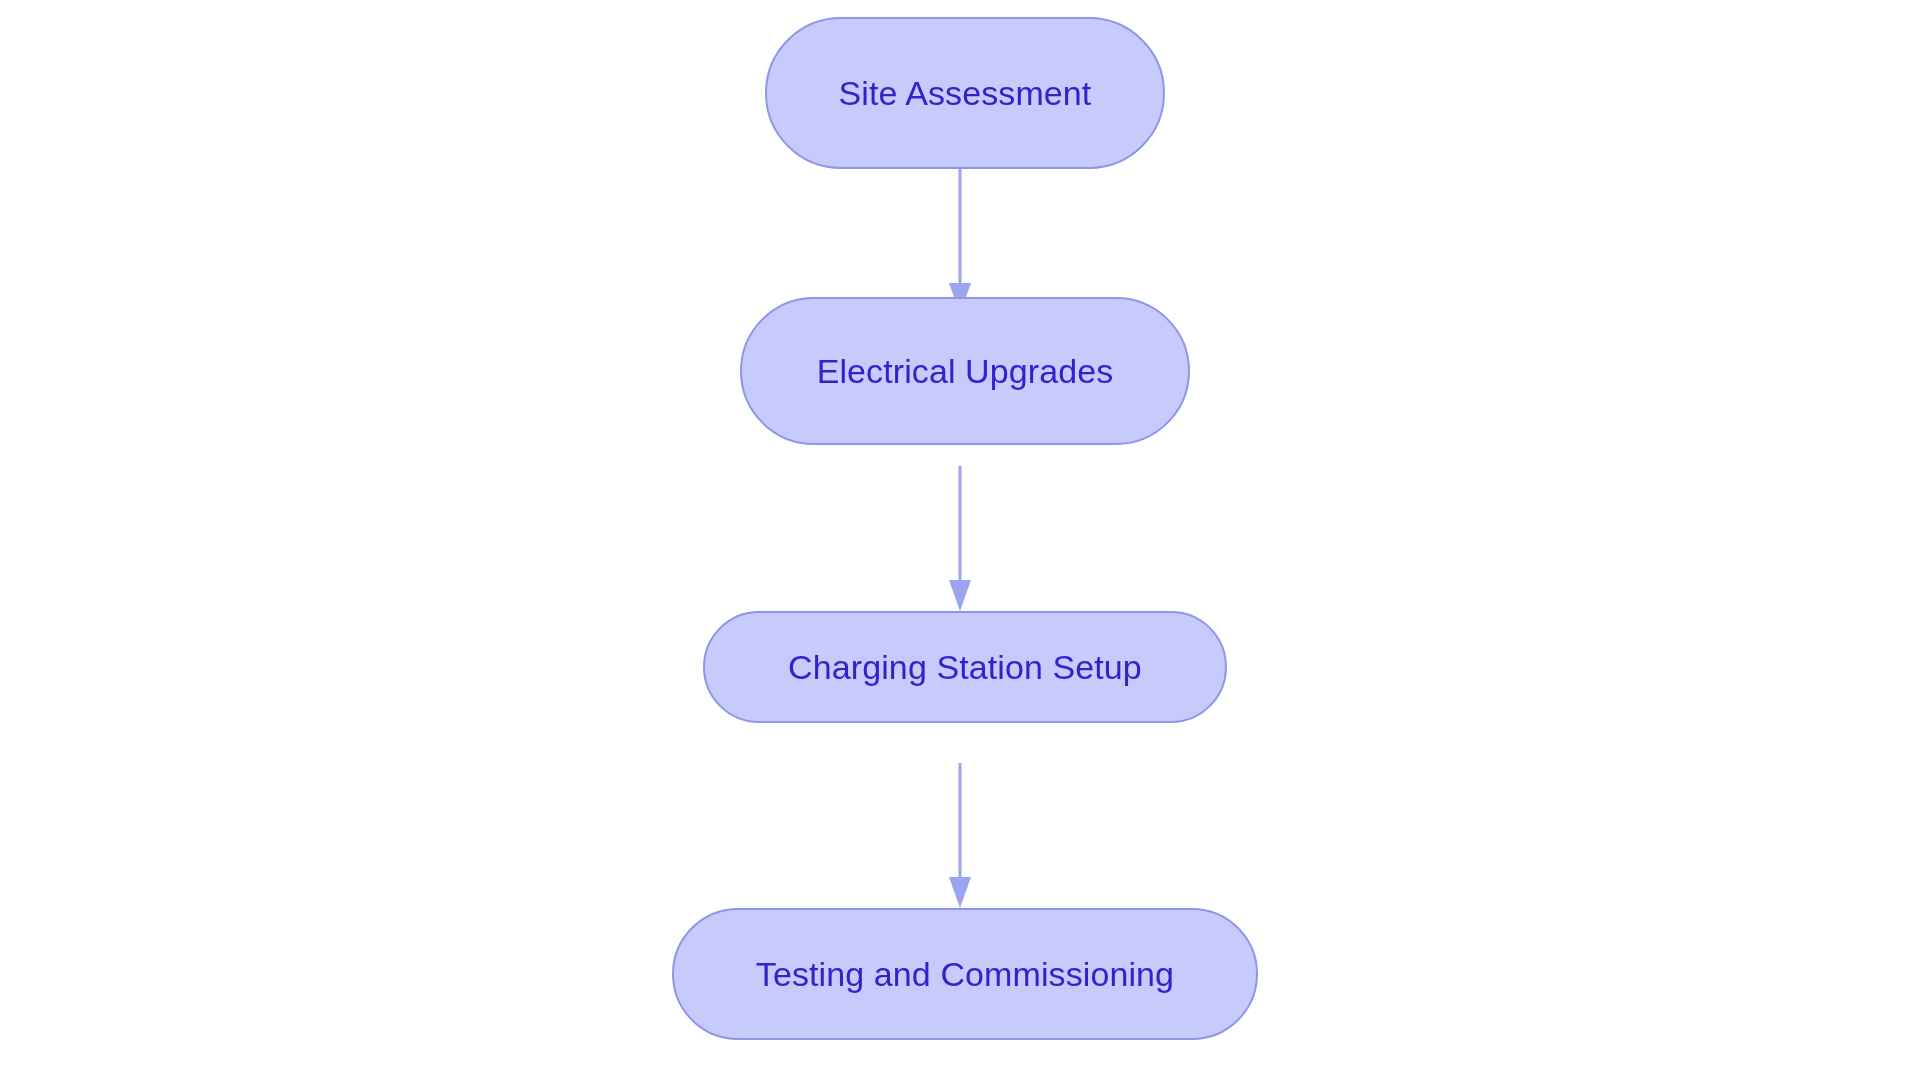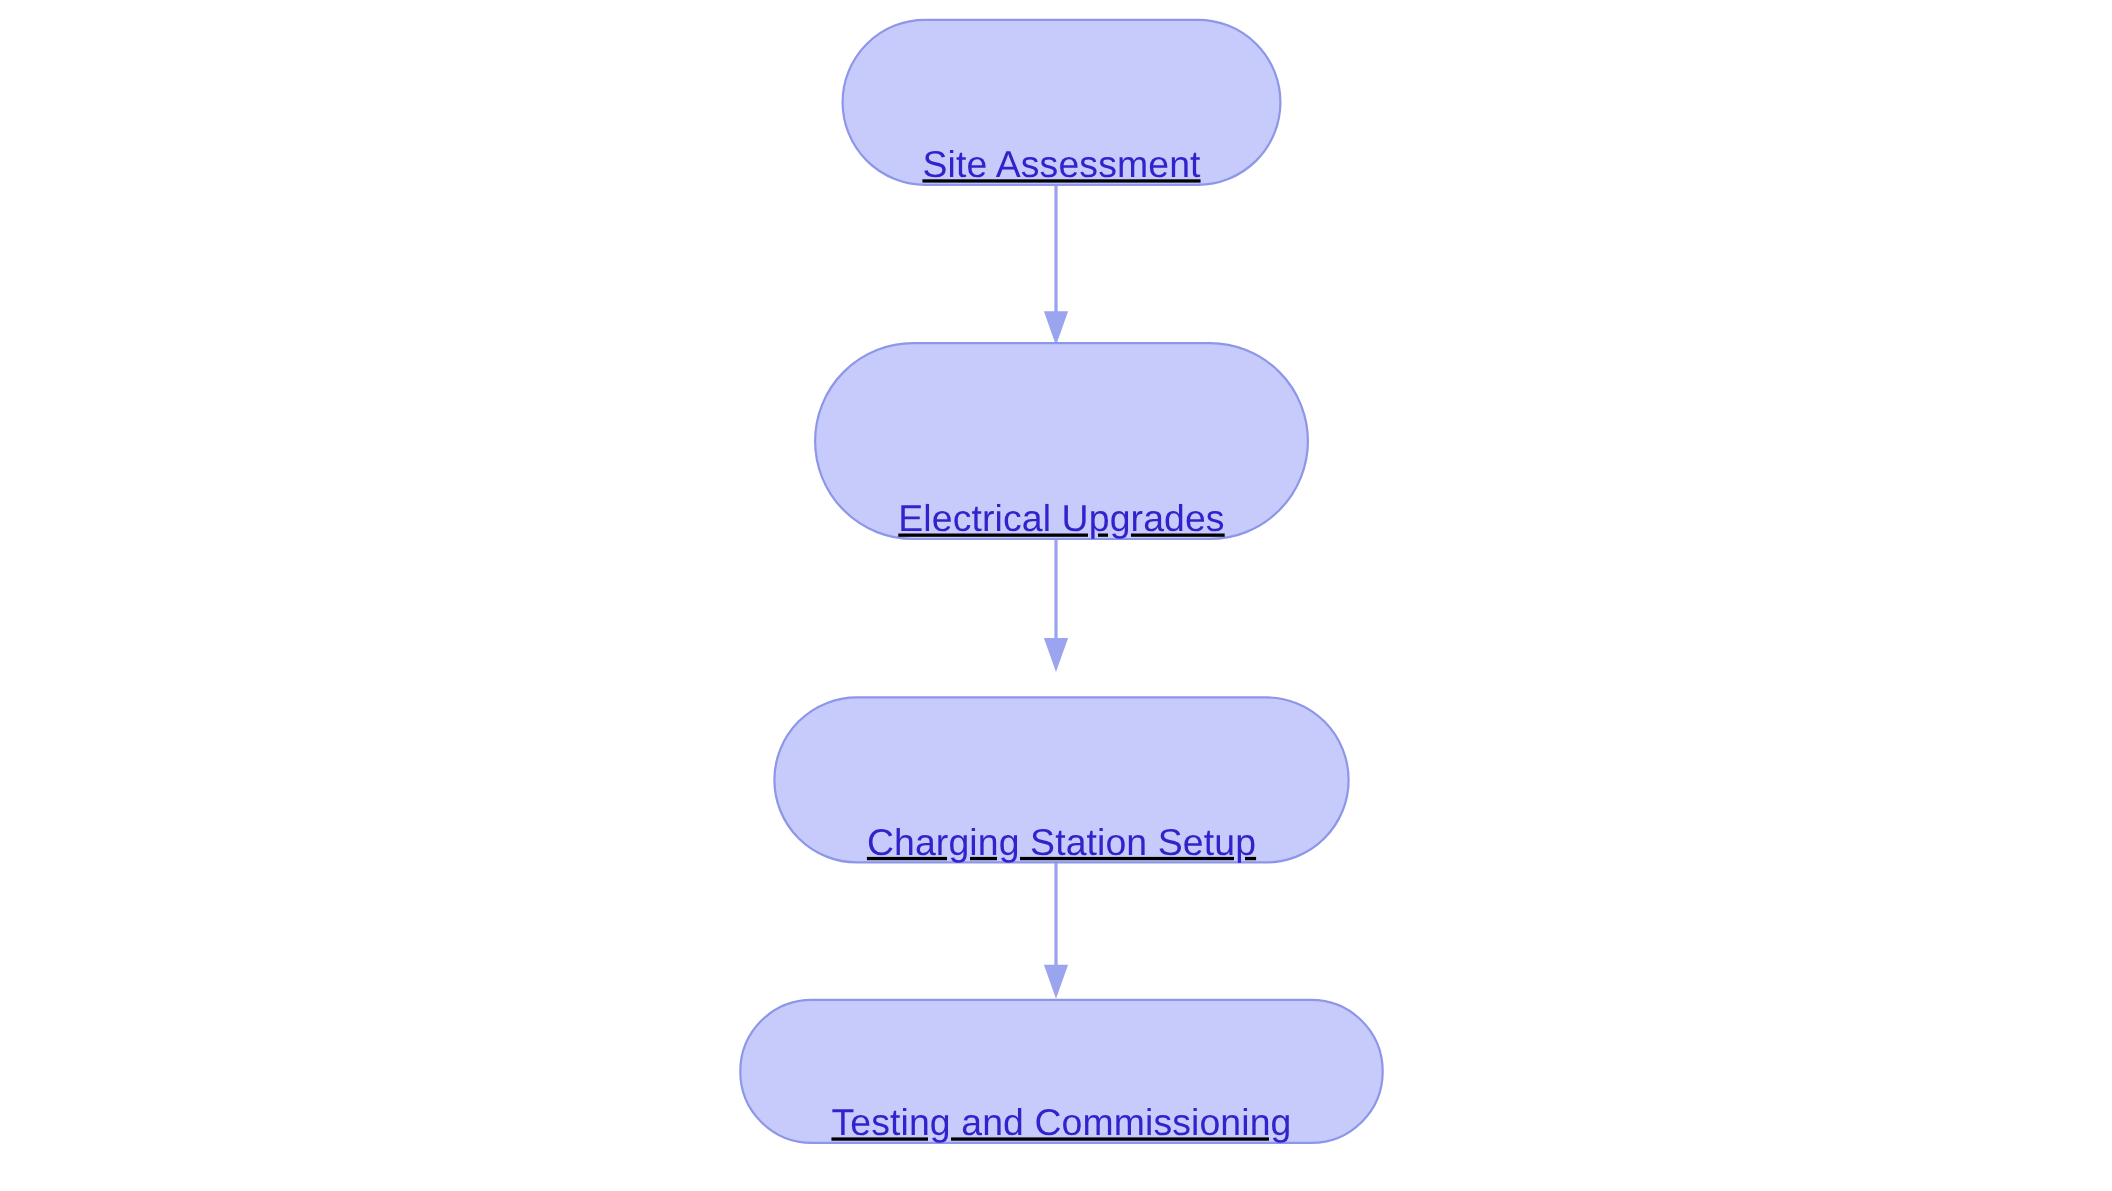--- a/index.html
+++ b/index.html
@@ -17,27 +17,26 @@
   #flowchart-canvas {
     position: relative;
     width: 1920px;
     height: 1083px;
     background: #ffffff;
   }
   .flow-node {
     position: absolute;
     box-sizing: border-box;
     display: flex;
-    align-items: flex-end;
+    align-items: center;
     justify-content: center;
     background: #c7cbfb;
     border: 2px solid #8d96e8;
     border-radius: 9999px;
     z-index: 2;
-    text-decoration: underline;
   }
   .flow-node-label {
     font-family: "Liberation Sans", sans-serif;
     font-size: 34px;
     font-weight: 400;
     line-height: 1;
     color: #3322cc;
     white-space: nowrap;
     letter-spacing: 0.1px;
   }
@@ -72,25 +71,25 @@
 
   <svg class="flow-edge" style="left:936px; top:763px; width:48px; height:145px;" viewBox="0 0 48 145">
     <line class="edge-line" x1="24" y1="0" x2="24" y2="117"></line>
     <polygon class="edge-arrowhead" points="13,114 35,114 24,145"></polygon>
   </svg>
 
   <div class="flow-node" style="left:765px; top:17px; width:400px; height:152px;">
     <span class="flow-node-label">Site Assessment</span>
   </div>
 
-  <div class="flow-node" style="left:740px; top:311px; width:450px; height:180px;">
+  <div class="flow-node" style="left:740px; top:297px; width:450px; height:148px;">
     <span class="flow-node-label">Electrical Upgrades</span>
   </div>
 
-  <div class="flow-node" style="left:703px; top:633px; width:524px; height:152px;">
+  <div class="flow-node" style="left:703px; top:611px; width:524px; height:112px;">
     <span class="flow-node-label">Charging Station Setup</span>
   </div>
 
   <div class="flow-node" style="left:672px; top:908px; width:586px; height:132px;">
     <span class="flow-node-label">Testing and Commissioning</span>
   </div>
 
 </div>
 
 </body></html>

